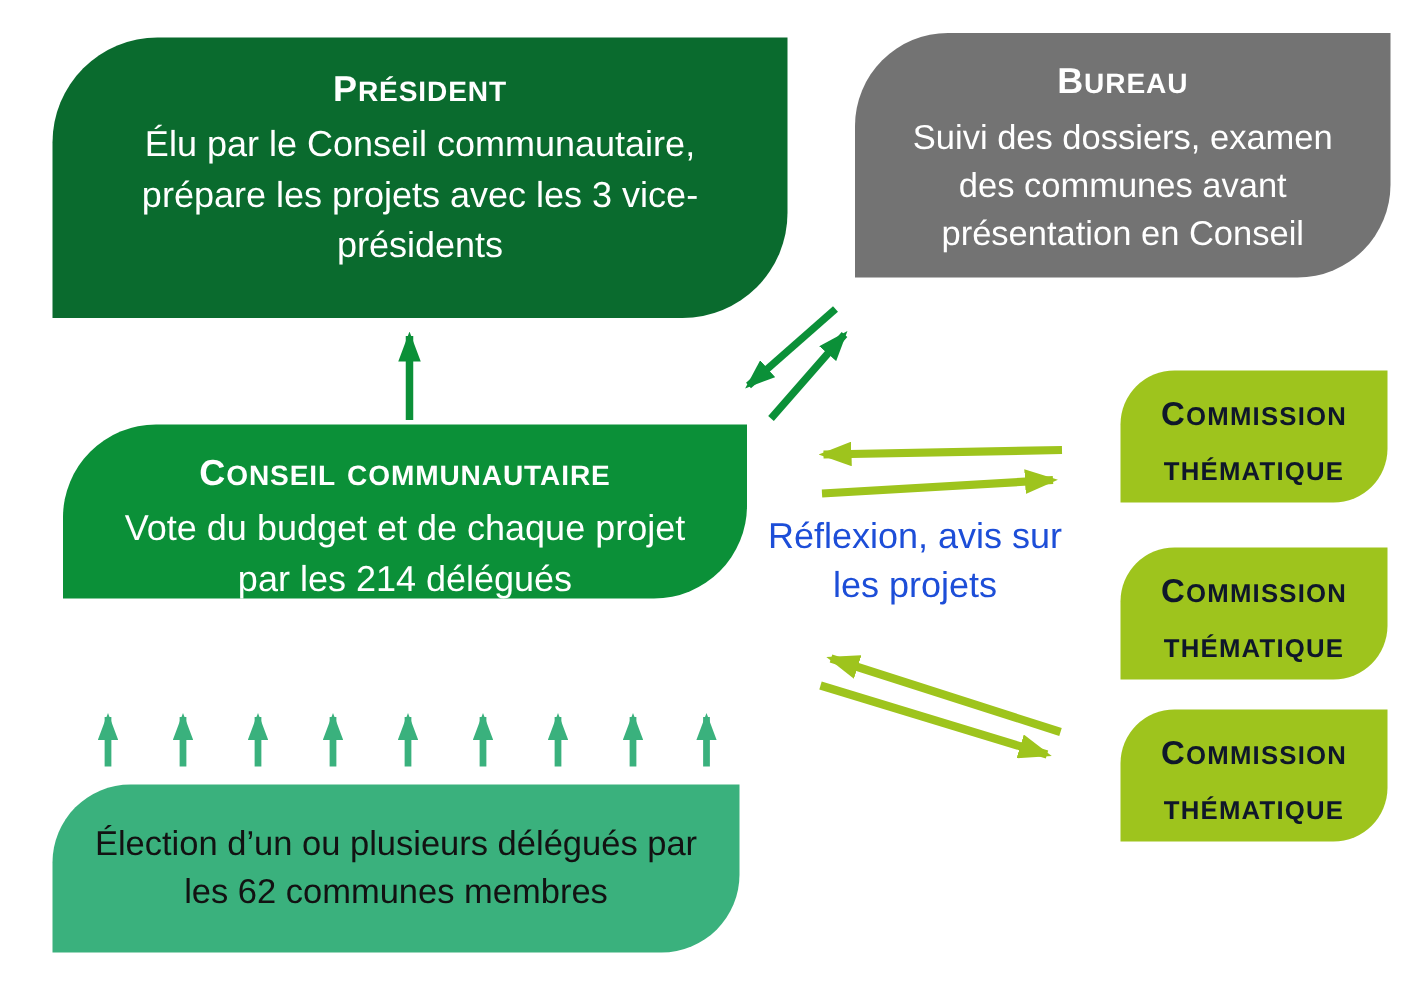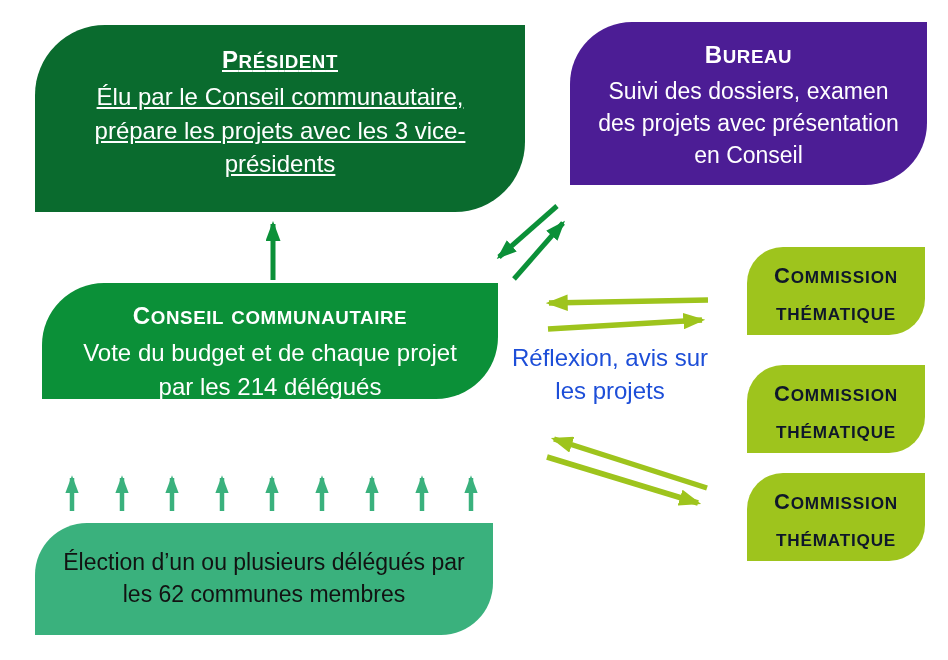--- a/index.html
+++ b/index.html
@@ -2,22 +2,22 @@
 <html><head>
 <meta charset="utf-8">
 <style>
   html,body{margin:0;padding:0;background:#ffffff;}
   .canvas{
     position:relative;width:948px;height:660px;background:#ffffff;overflow:hidden;
     font-family:"Liberation Sans","DejaVu Sans",sans-serif;
   }
   #arrow-layer{position:absolute;left:0;top:0;z-index:2;pointer-events:none;}
   .box{position:absolute;z-index:1;color:#ffffff;text-align:center;}
-  .president{left:35px;top:25px;width:490px;height:187px;background:#0A6B2E;border-radius:70px 0 70px 0;text-decoration:underline;}
-  .bureau{left:570px;top:22px;width:357px;height:163px;background:#4c1d95;border-radius:62px 0 62px 0;}
+  .president{left:35px;top:25px;width:490px;height:187px;background:#0A6B2E;border-radius:70px 0 70px 0;}
+  .bureau{left:570px;top:22px;width:357px;height:163px;background:#737373;border-radius:62px 0 62px 0;}
   .conseil{left:42px;top:283px;width:456px;height:116px;background:#0B9038;border-radius:62px 0 62px 0;}
   .election{left:35px;top:523px;width:458px;height:112px;background:#3AB17D;border-radius:52px 0 52px 0;color:#121212;}
   .commission{left:747px;width:178px;height:88px;background:#9EC41D;border-radius:36px 0 36px 0;color:#0f172a;}
   .c1{top:247px}.c2{top:365px}.c3{top:473px}
   .box-title{font-weight:bold;font-size:24px;letter-spacing:.6px;margin-top:21px;}
   .sc-low{font-size:.78em;}
   .box-body{font-size:24px;line-height:1.4;margin-top:6px;padding:0 32px;}
   .bureau .box-title{margin-top:19px;}
   .bureau .box-body{font-size:23px;line-height:1.4;padding:0 20px;}
   .conseil .box-title{margin-top:19px;}
@@ -63,21 +63,21 @@
       <line x1="471" y1="511" x2="471" y2="478" stroke="#3AB17D" stroke-width="4.5" marker-end="url(#arw3AB17D)"></line>
     </svg>
 
   <div class="box president">
     <div class="box-title"><span class="sc-cap">P</span><span class="sc-low">R</span><span class="sc-low">É</span><span class="sc-low">S</span><span class="sc-low">I</span><span class="sc-low">D</span><span class="sc-low">E</span><span class="sc-low">N</span><span class="sc-low">T</span></div>
     <div class="box-body">Élu par le Conseil communautaire, prépare les projets avec les 3 vice-présidents</div>
   </div>
 
   <div class="box bureau">
     <div class="box-title"><span class="sc-cap">B</span><span class="sc-low">U</span><span class="sc-low">R</span><span class="sc-low">E</span><span class="sc-low">A</span><span class="sc-low">U</span></div>
-    <div class="box-body">Suivi des dossiers, examen des projets avec présentation en Conseil</div>
+    <div class="box-body">Suivi des dossiers, examen des communes avant présentation en Conseil</div>
   </div>
 
   <div class="box conseil">
     <div class="box-title"><span class="sc-cap">C</span><span class="sc-low">O</span><span class="sc-low">N</span><span class="sc-low">S</span><span class="sc-low">E</span><span class="sc-low">I</span><span class="sc-low">L</span> <span class="sc-low">C</span><span class="sc-low">O</span><span class="sc-low">M</span><span class="sc-low">M</span><span class="sc-low">U</span><span class="sc-low">N</span><span class="sc-low">A</span><span class="sc-low">U</span><span class="sc-low">T</span><span class="sc-low">A</span><span class="sc-low">I</span><span class="sc-low">R</span><span class="sc-low">E</span></div>
     <div class="box-body">Vote du budget et de chaque projet par les 214 délégués communautaires</div>
   </div>
 
   <div class="box election">
     <div class="box-body">Élection d’un ou plusieurs délégués par les 62 communes membres</div>
   </div>

